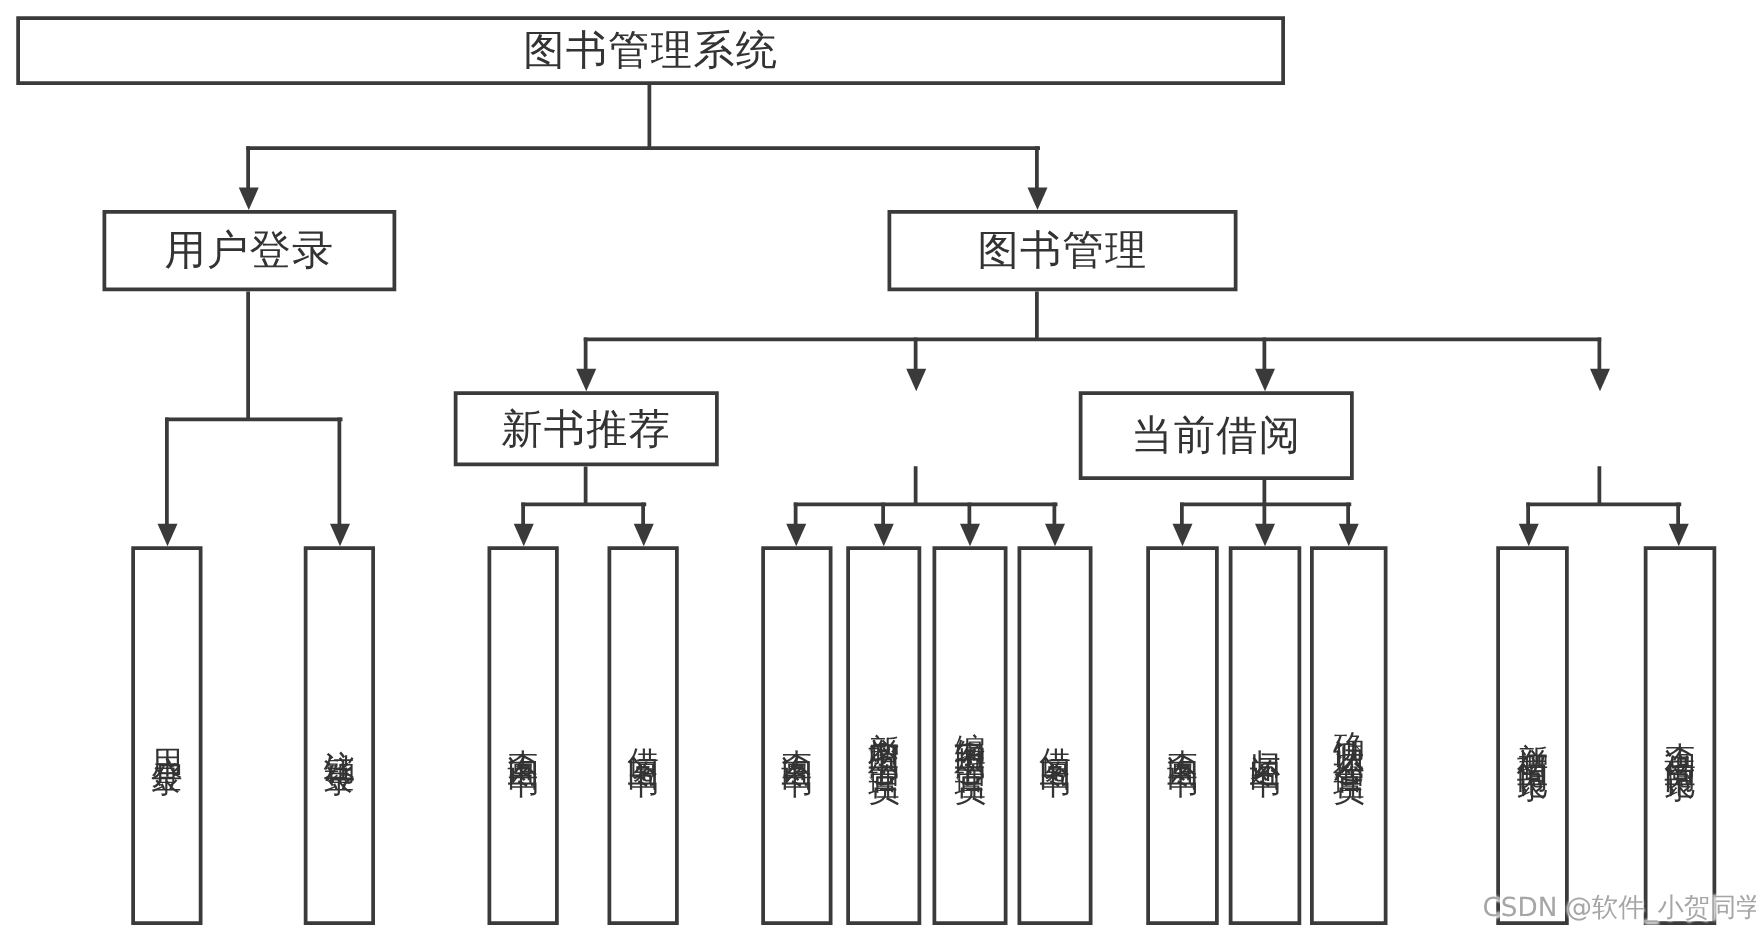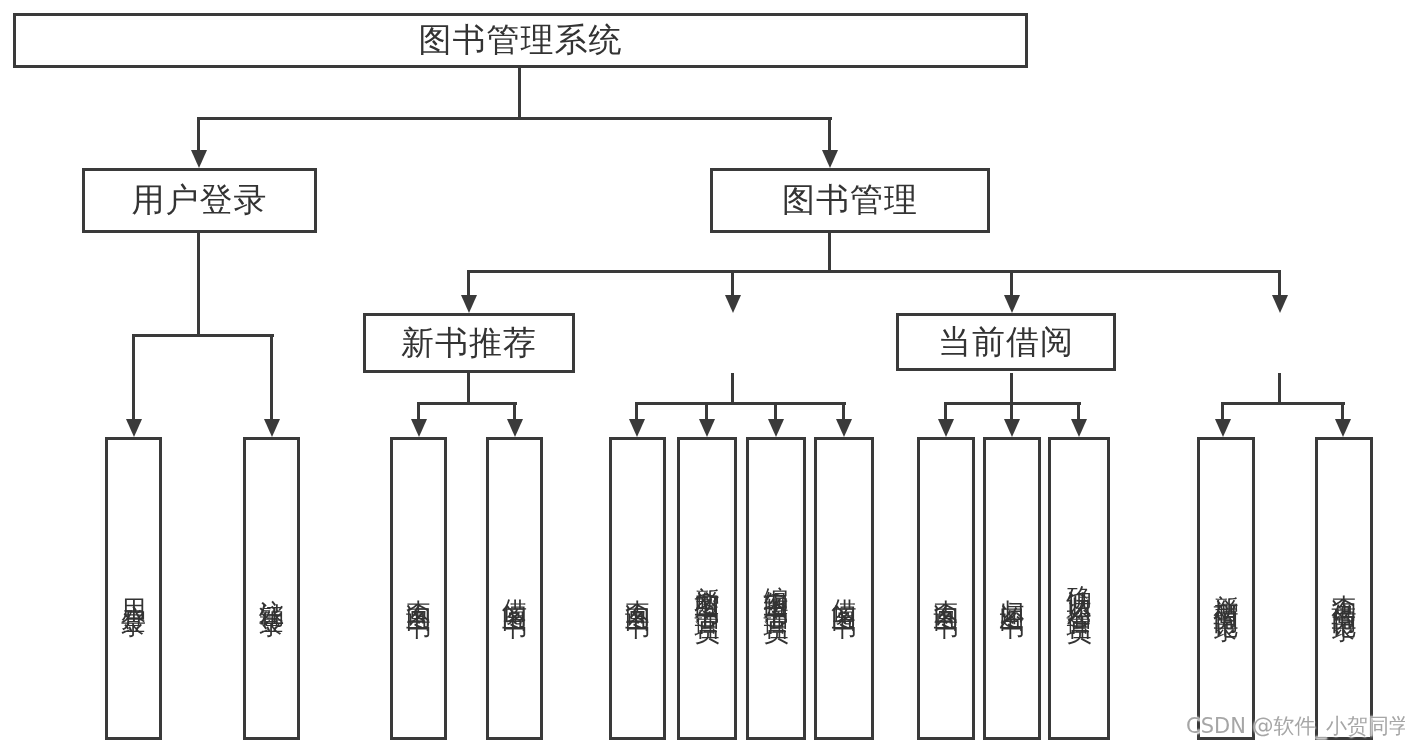--- a/index.html
+++ b/index.html
@@ -132,21 +132,21 @@
   <div class="box hbox" style="left:82px;top:168px;width:235px;height:65px">
     <span class="lbl">用户登录</span>
   </div>
   <div class="box hbox" style="left:710px;top:168px;width:280px;height:65px">
     <span class="lbl">图书管理</span>
   </div>
 
   <div class="box hbox" style="left:363px;top:313px;width:212px;height:60px">
     <span class="lbl">新书推荐</span>
   </div>
-  <div class="box hbox" style="left:896px;top:313px;width:220px;height:58px">
+  <div class="box hbox" style="left:863px;top:313px;width:220px;height:71px">
     <span class="lbl">当前借阅</span>
   </div>
 
   <div class="box vbox" style="left:105px;top:437px;width:57px;height:303px">
     <span class="vlbl">用户登录</span>
   </div>
   <div class="box vbox" style="left:243px;top:437px;width:57px;height:303px">
     <span class="vlbl">注销登录</span>
   </div>
 

